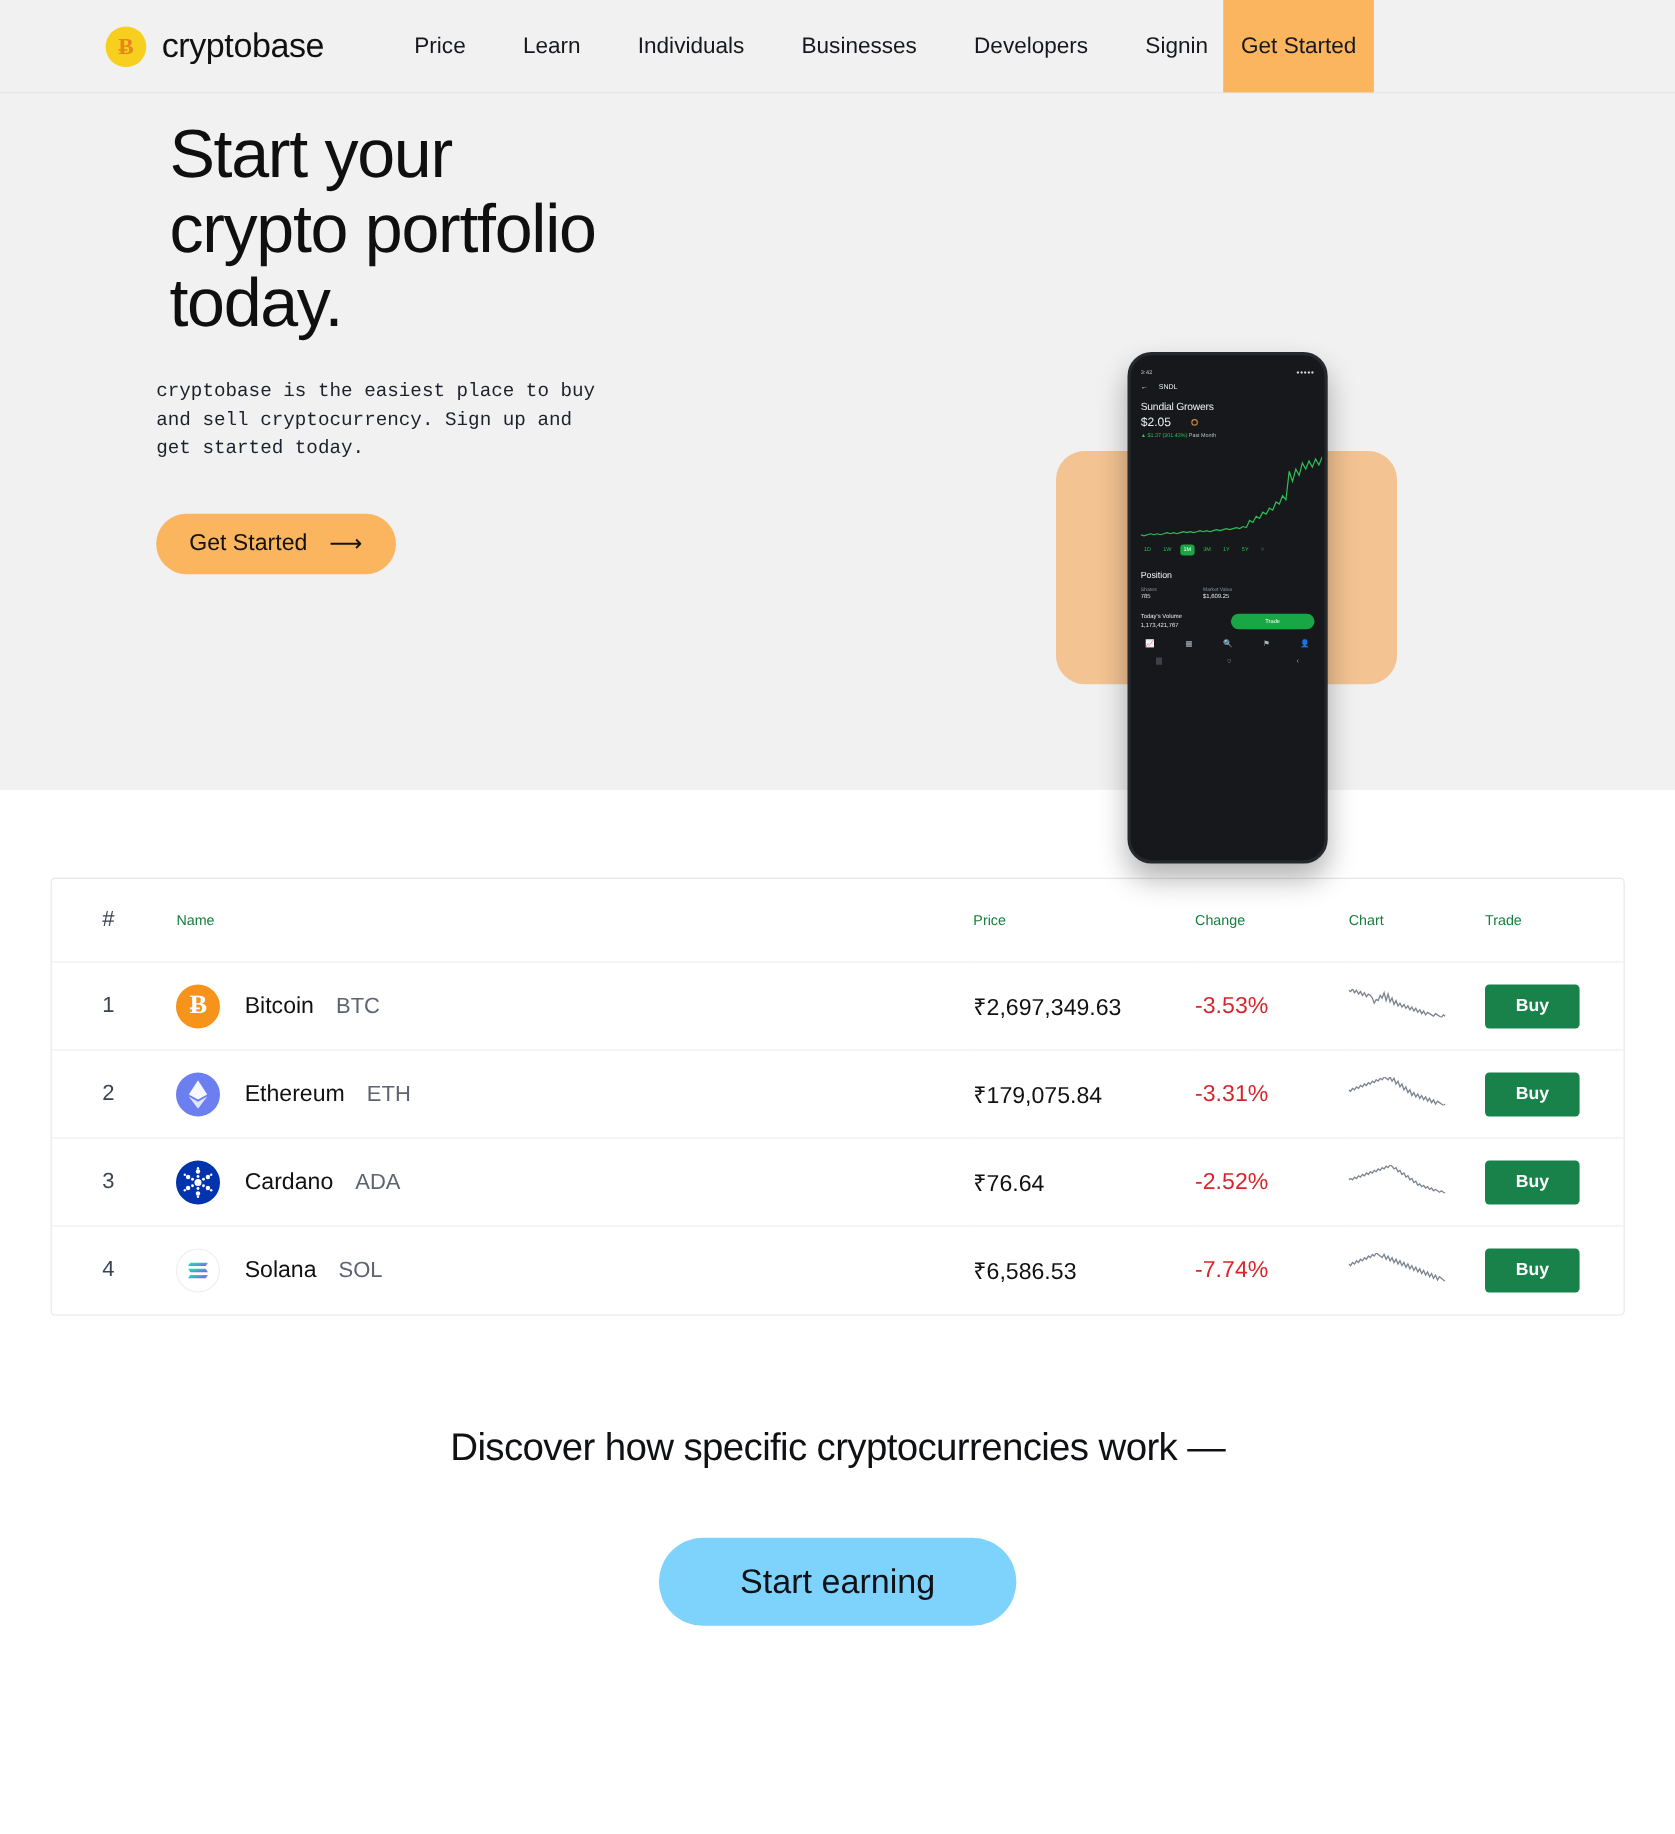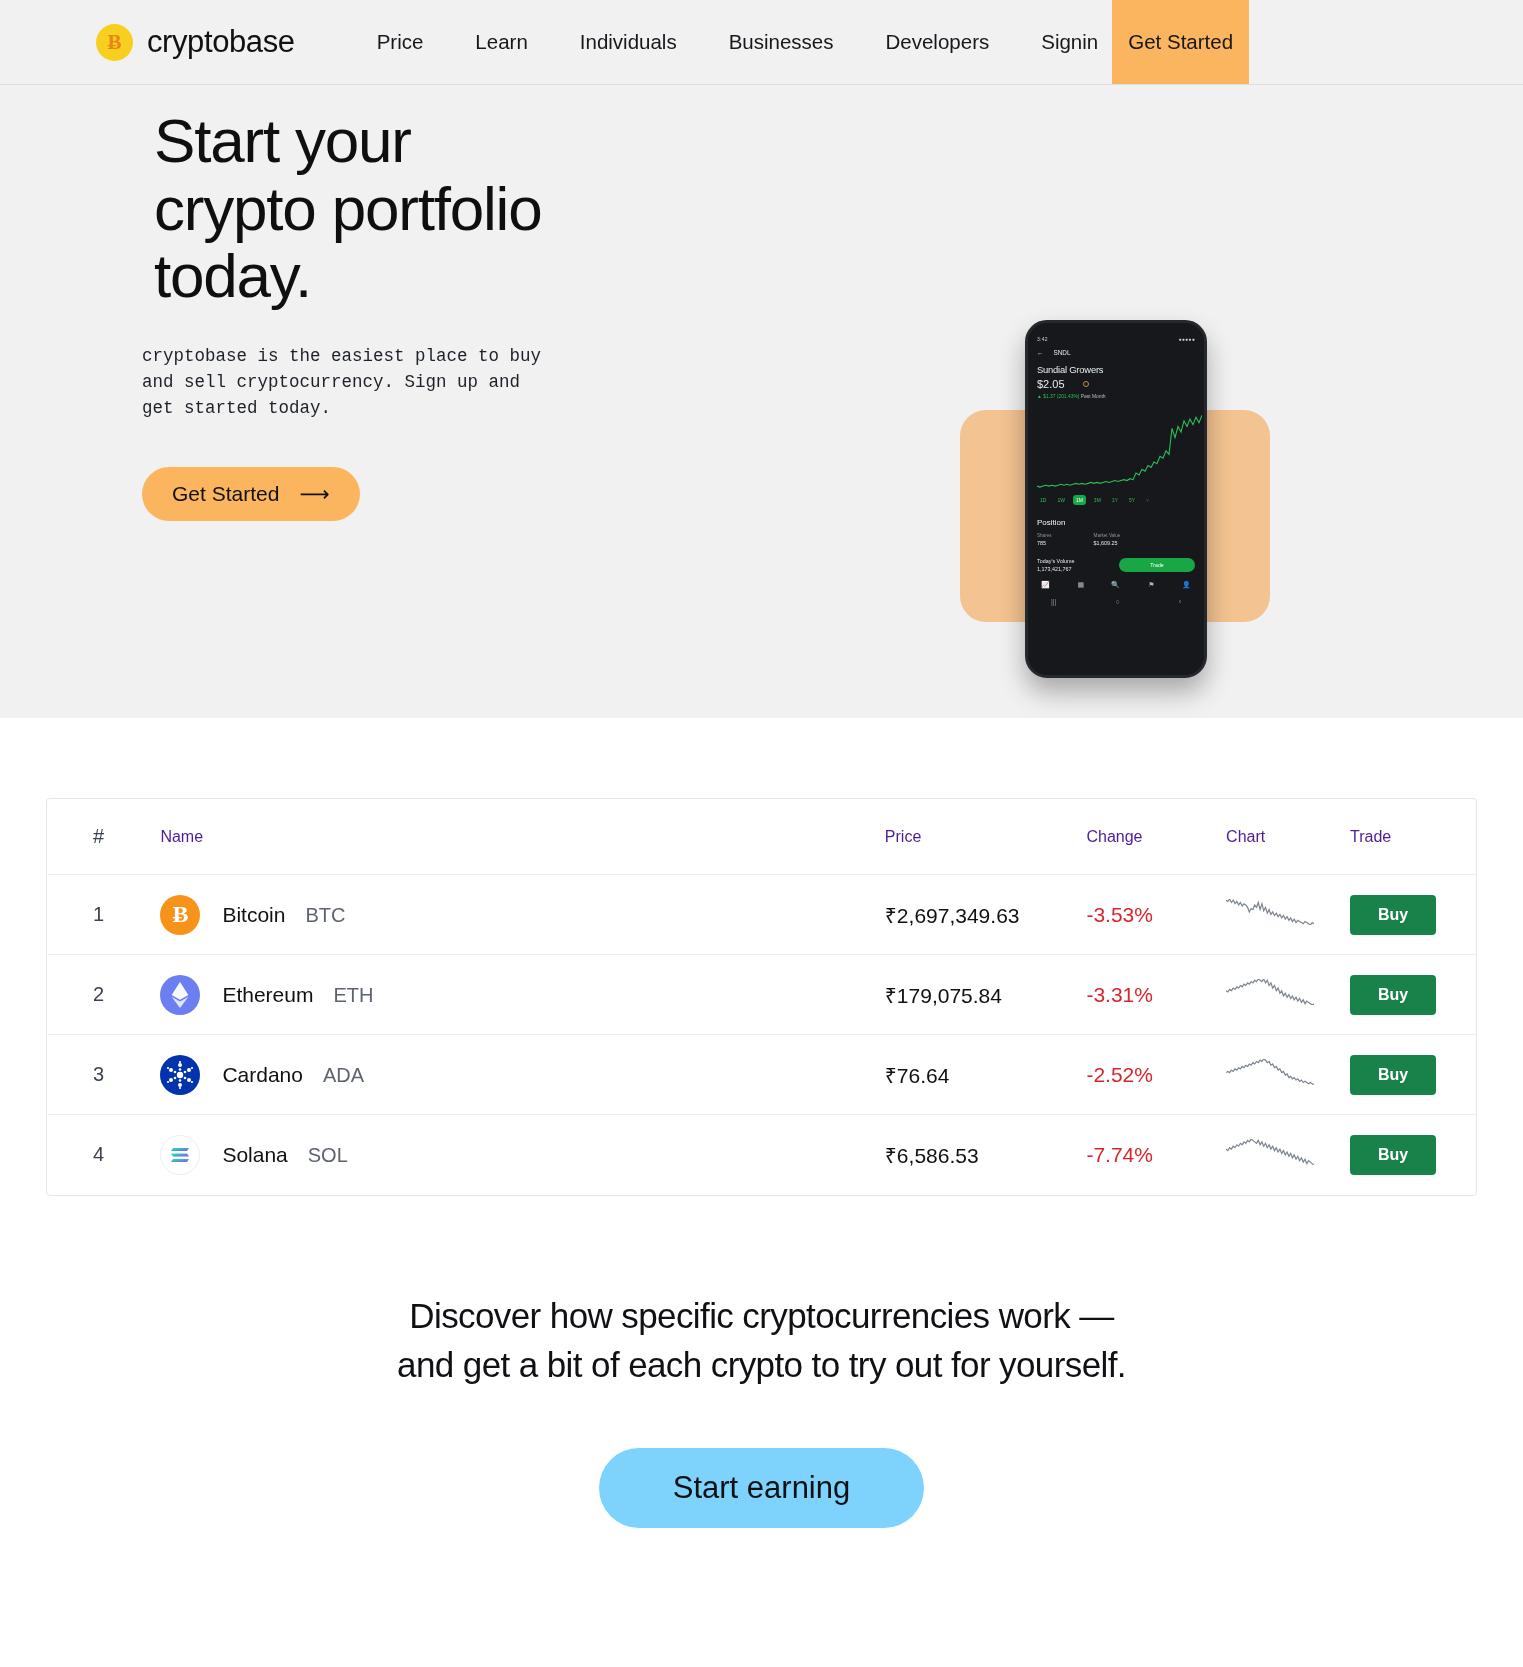--- a/index.html
+++ b/index.html
@@ -89,21 +89,21 @@
 
   
   .phone-wrap { position: absolute; left: 940px; top: 145px; width: 340px; height: 400px; }
   .phone-blob {
     position: absolute; left: 20px; top: 180px;
     width: 310px; height: 212px;
     background: #f3c391; border-radius: 26px;
   }
   .phone {
     position: absolute; left: 85px; top: 90px;
-    width: 182px; height: 358px;
+    width: 182px; height: 465px;
     background: #16181b; border-radius: 22px;
     border: 3px solid #25282c;
     box-shadow: 0 14px 26px rgba(0,0,0,.30);
     overflow: hidden;
     color: #e9eef0;
     font-size: 5.2px;
     padding: 6px 9px;
   }
   .ph-status {
     display:flex; justify-content:space-between; align-items:center;
@@ -134,21 +134,21 @@
   
   .table-shell {
     margin: 80px 46px 0 46px;
     border: 1px solid #e6e6e6;
     border-radius: 4px;
     background:#fff;
   }
   table { width:100%; border-collapse: collapse; }
   thead th {
     text-align:left; font-weight:400;
-    font-size: 16px; color:#4c1d95;
+    font-size: 13px; color:#15803d;
     padding: 26px 0;
   }
   tbody td {
     font-size: 21px; color:#111; padding: 0;
     height: 80px; vertical-align: middle;
     border-top: 1px solid #ededed;
   }
   .c-rank { width: 108px; padding-left: 46px !important; color:#3b4250; font-size:20px; }
   .c-name { width: 690px; }
   .c-price { width: 192px; white-space:nowrap; }
@@ -414,16 +414,15 @@
             </svg></td>
           <td class="c-trade"><button class="buy-btn">Buy</button></td>
         </tr>
       </tbody>
   </table>
 </div>
 
 <div class="cta">
   <h2 class="cta-title">
     <span>Discover how specific cryptocurrencies work —</span><br>
-    <span>and get a bit of each crypto to try out for yourself.</span>
   </h2>
   <button class="cta-btn">Start earning</button>
 </div>
 
 </body></html>

